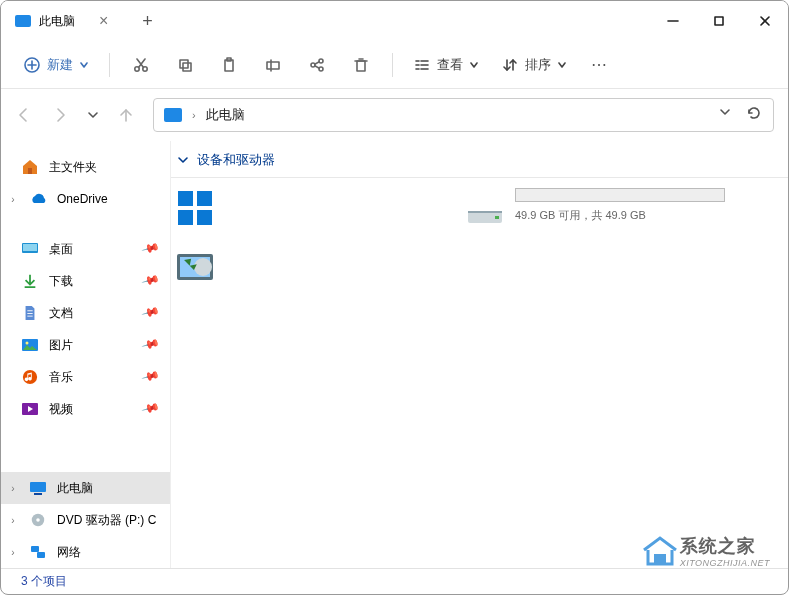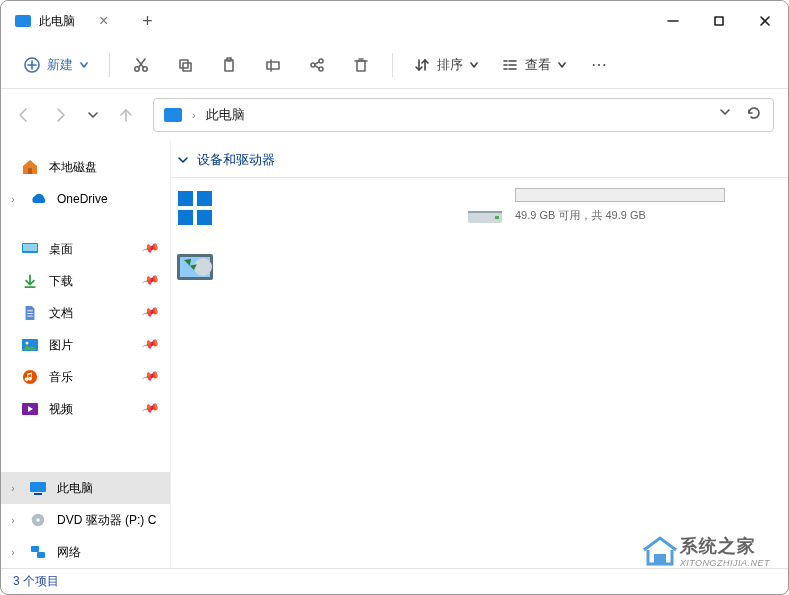--- a/index.html
+++ b/index.html
@@ -37,21 +37,21 @@
 .main { flex: 1; overflow: auto; }
 .section-header { display: flex; align-items: center; gap: 8px; padding: 10px 6px 8px 6px; border-bottom: 1px solid #e8e8e8; color: #003a8c; font-size: 13px; cursor: pointer; }
 .drives-grid { display: flex; flex-wrap: wrap; padding: 10px 4px; gap: 20px 30px; }
 .drive { display: flex; gap: 10px; width: 260px; }
 .drive-icon { width: 40px; height: 40px; display: flex; align-items: center; justify-content: center; }
 .drive-body { flex: 1; }
 .drive-title { font-size: 12px; color: #111; margin-bottom: 6px; }
 .progress { height: 14px; border: 1px solid #bbb; background: #eee; position: relative; margin-bottom: 6px; }
 .progress-fill { position: absolute; left: 0; top: 0; bottom: 0; background: #28a8e8; }
 .drive-sub { font-size: 11px; color: #666; white-space: nowrap; }
-.statusbar { height: 26px; border-top: 1px solid #e2e2e2; display: flex; align-items: center; padding: 0 12px; font-size: 12px; color: #2a4aa8; }
+.statusbar { height: 26px; border-top: 1px solid #e2e2e2; display: flex; align-items: center; padding: 0 20px; font-size: 12px; color: #2a4aa8; }
 .watermark { position: absolute; right: 18px; bottom: 26px; display: flex; align-items: center; gap: 0; opacity: 0.7; pointer-events: none; }
 .wm-text1 { font-size: 18px; font-weight: bold; color: #222; letter-spacing: 1px; }
 .wm-text2 { font-size: 9px; color: #666; letter-spacing: 0.5px; font-style: italic; }
 </style>
 </head>
 <body>
 
 <div class="titlebar">
   <div class="tab">
     <span class="tab-icon"></span>
@@ -130,40 +130,40 @@
   <div class="tbtn icon-only">
     <svg class="icon-svg" viewBox="0 0 18 18">
         <rect x="5" y="5" width="8" height="10"></rect>
         <line x1="3" y1="5" x2="15" y2="5"></line>
         <line x1="7" y1="3" x2="11" y2="3"></line>
       </svg>
   </div>
   <div class="tseparator"></div>
   <div class="tbtn" style="color:#444">
     <svg class="icon-svg" viewBox="0 0 18 18">
-        <line x1="6" y1="4" x2="6" y2="14"></line>
-        <polyline points="3,11 6,14 9,11"></polyline>
-        <line x1="12" y1="14" x2="12" y2="4"></line>
-        <polyline points="9,7 12,4 15,7"></polyline>
-      </svg>
-    <span>排序</span>
-    <svg class="icon-svg" style="width:10px;height:10px" viewBox="0 0 10 10">
-        <polyline points="2,3 5,7 8,3"></polyline>
-      </svg>
-  </div>
-  <div class="tbtn" style="color:#444">
-    <svg class="icon-svg" viewBox="0 0 18 18">
         <line x1="3" y1="5" x2="6" y2="5"></line>
         <line x1="8" y1="5" x2="15" y2="5"></line>
         <line x1="3" y1="9" x2="6" y2="9"></line>
         <line x1="8" y1="9" x2="15" y2="9"></line>
         <line x1="3" y1="13" x2="6" y2="13"></line>
         <line x1="8" y1="13" x2="15" y2="13"></line>
       </svg>
     <span>查看</span>
+    <svg class="icon-svg" style="width:10px;height:10px" viewBox="0 0 10 10">
+        <polyline points="2,3 5,7 8,3"></polyline>
+      </svg>
+  </div>
+  <div class="tbtn" style="color:#444">
+    <svg class="icon-svg" viewBox="0 0 18 18">
+        <line x1="6" y1="4" x2="6" y2="14"></line>
+        <polyline points="3,11 6,14 9,11"></polyline>
+        <line x1="12" y1="14" x2="12" y2="4"></line>
+        <polyline points="9,7 12,4 15,7"></polyline>
+      </svg>
+    <span>排序</span>
     <svg class="icon-svg" style="width:10px;height:10px" viewBox="0 0 10 10">
         <polyline points="2,3 5,7 8,3"></polyline>
       </svg>
   </div>
   <div class="tbtn icon-only" style="font-size:16px;color:#555">⋯</div>
 </div>
 
 <div class="nav-row">
   <span class="nav-btn disabled">
     <svg class="icon-svg" viewBox="0 0 18 18">
@@ -208,21 +208,21 @@
 
 <div class="workspace">
   <div class="sidebar">
     <div class="sb-item">
       <span class="sb-icon">
         <svg viewBox="0 0 18 18" width="18" height="18">
             <path fill="#e67e22" d="M2 8l7-6 7 6v8H2z"></path>
             <rect x="7" y="10" width="4" height="6" fill="#c0581c"></rect>
           </svg>
       </span>
-      <span>本地磁盘</span>
+      <span>主文件夹</span>
     </div>
     <div class="sb-item with-chevron">
       <span class="sb-chev">›</span>
       <span class="sb-icon">
         <svg viewBox="0 0 18 12" width="18" height="12">
             <path fill="#0a78d4" d="M5 10a4 4 0 0 1 1-7 5 5 0 0 1 9 2 3 3 0 0 1 0 5z"></path>
           </svg>
       </span>
       <span>OneDrive</span>
     </div>

